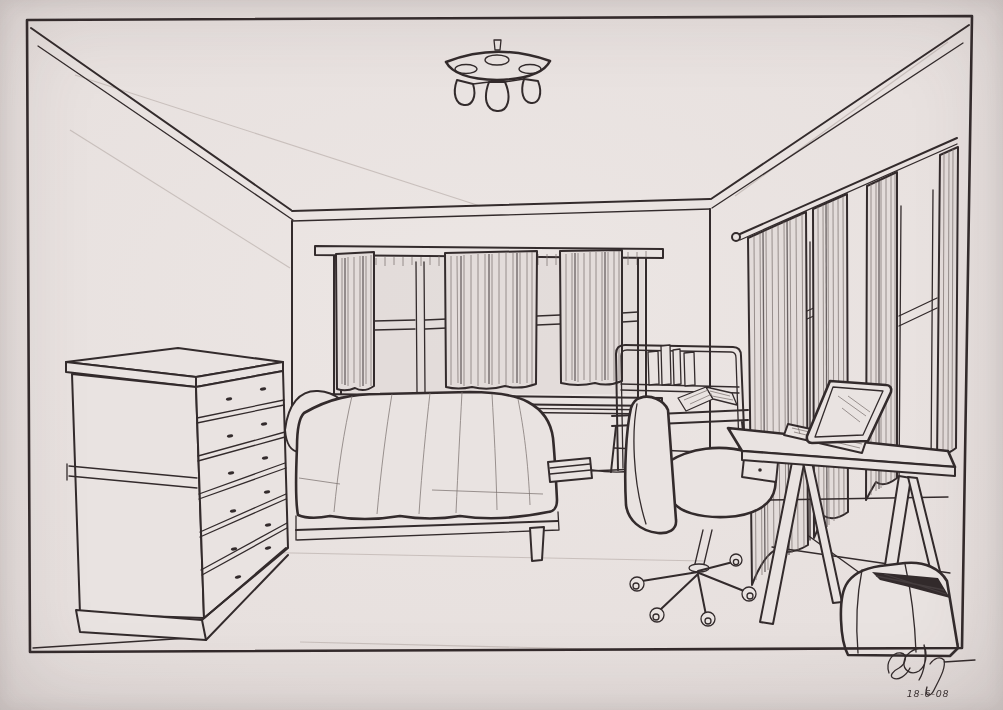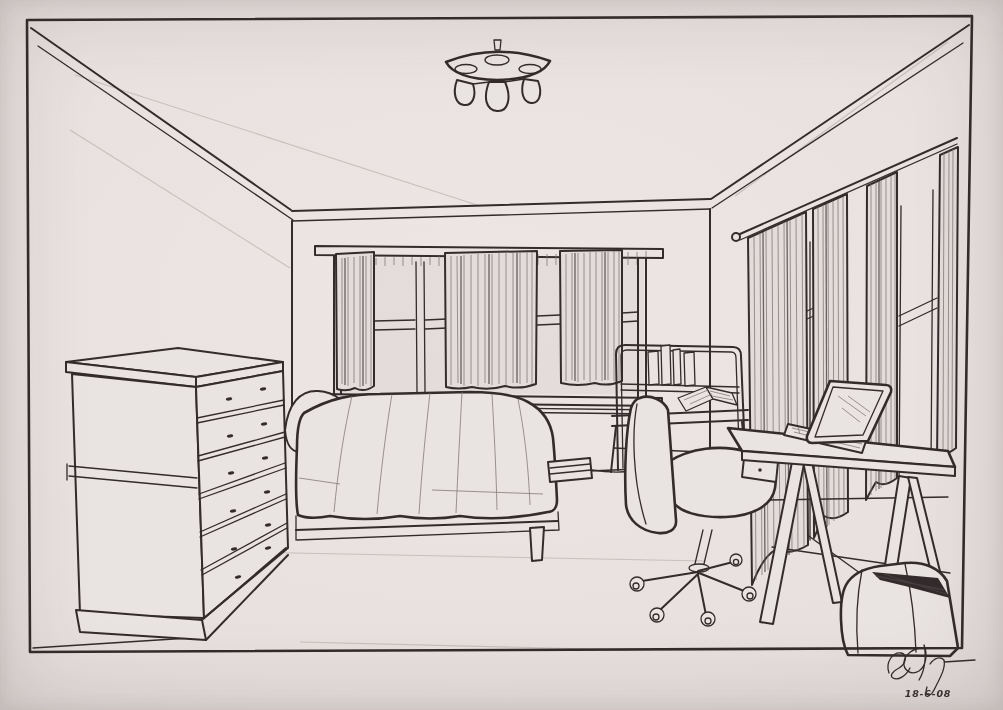--- a/index.html
+++ b/index.html
@@ -1,21 +1,20 @@
 <!DOCTYPE html>
 <html><head>
 <meta charset="utf-8">
 <style>
   html,body{margin:0;padding:0;background:#c9c2c0;}
   .photo{
     position:relative;width:1003px;height:710px;overflow:hidden;
     background:
       radial-gradient(ellipse 120% 100% at 48% 42%, #ece6e4 0%, #e7e0de 55%, #dcd5d3 88%, #d2cbc9 100%);
     font-family:"DejaVu Sans", sans-serif;
-    font-weight:bold;
   }
   .photo::after{
     content:"";position:absolute;inset:0;pointer-events:none;
     box-shadow:inset 0 0 90px rgba(70,58,55,.18), inset 0 0 18px rgba(70,58,55,.10);
   }
   svg{position:absolute;inset:0;display:block;}
   .ink{stroke:#332b2c;fill:none;stroke-linecap:round;stroke-linejoin:round;}
   .w3{stroke-width:2.6;} .w2{stroke-width:2;} .w1{stroke-width:1.3;}
   .paperfill{fill:#e9e3e1;}
   .curtfill{fill:#e3dcda;}

